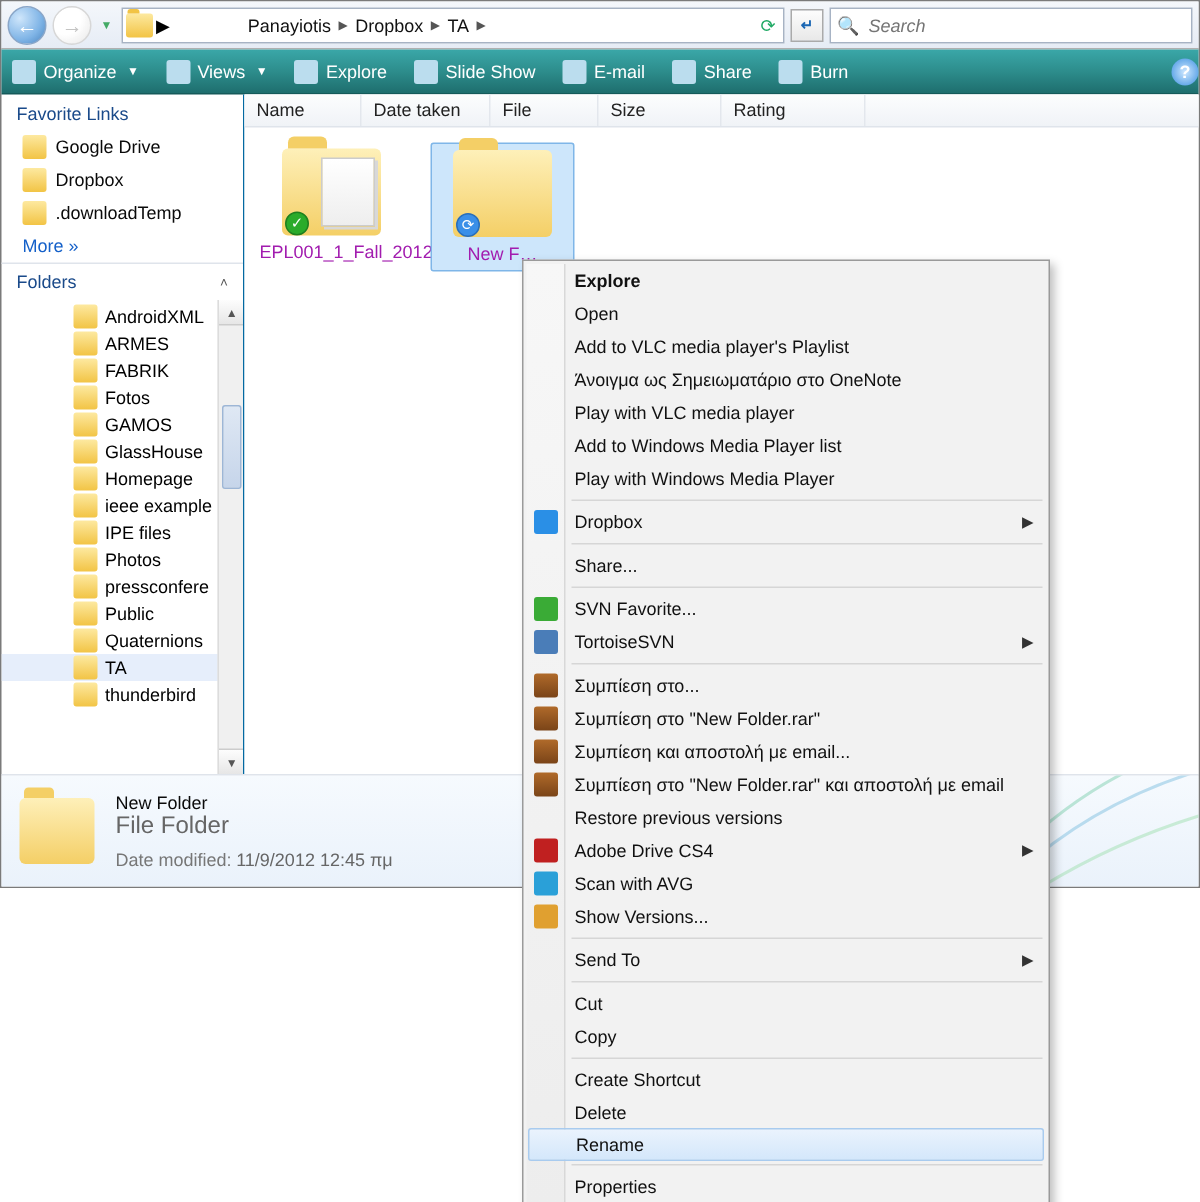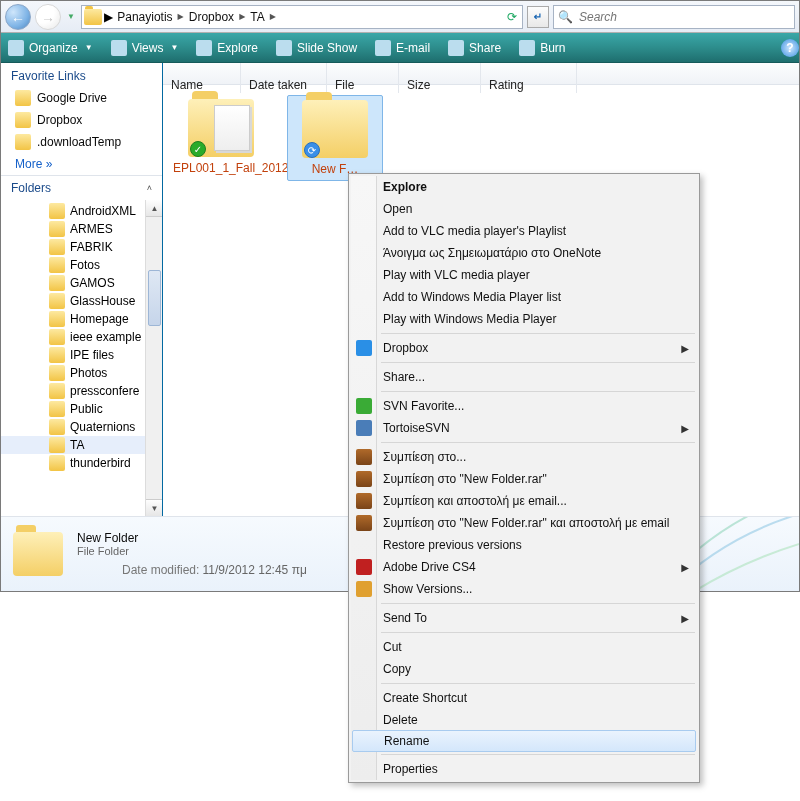--- a/index.html
+++ b/index.html
@@ -64,43 +64,43 @@
   .tree-row { display:flex; align-items:center; gap:5px; padding:1px 4px 1px 48px; cursor:pointer; white-space:nowrap; overflow:hidden;}
   .tree-row.sel { background:#e6eefb;}
   .tree-scroll { position:absolute; right:0; top:0; width:17px; height:100%; background:#f0f0f0; border-left:1px solid #dcdcdc;}
   .tree-scroll .thumb{position:absolute;left:2px;top:70px;width:13px;height:56px;background:linear-gradient(#dfe8f4,#c6d5ea);border:1px solid #9db6d6;border-radius:2px;}
   .tree-scroll .arr{position:absolute;left:0;width:17px;height:17px;display:flex;align-items:center;justify-content:center;font-size:8px;color:#555;background:linear-gradient(#fdfdfd,#e6e6e6);}
   .tree-scroll .up{top:0;border-bottom:1px solid #ccc;}
   .tree-scroll .dn{bottom:0;border-top:1px solid #ccc;}
 
   .mainpane { flex:1; display:flex; flex-direction:column; background:#fff;}
   .col-hdr { height:22px; display:flex; background:linear-gradient(#fcfdfe,#f0f3f7); border-bottom:1px solid #dfe4eb;}
-  .col { padding:15px 8px; border-right:1px solid #e3e7ed; color:#222;}
+  .col { padding:3px 8px; border-right:1px solid #e3e7ed; color:#222;}
   .icons-area { flex:1; padding:10px; display:flex; align-items:flex-start; gap:18px;}
   .file-item { width:96px; display:flex; flex-direction:column; align-items:center; gap:4px; padding:4px; cursor:pointer; position:relative;}
   .file-item.selected { background:#cde6fb; border:1px solid #7fb6e8; border-radius:2px;}
   .big-folder { width:66px; height:58px; background:linear-gradient(#fef0b9,#f4cf66); border-radius:4px; position:relative;}
   .big-folder::before{content:"";position:absolute;top:-8px;left:4px;width:26px;height:8px;background:#f4cf66;border-radius:4px 4px 0 0;}
   .big-folder.pdf::after{content:"";position:absolute;right:4px;top:6px;width:34px;height:44px;background:linear-gradient(#fff,#eee);border:1px solid #ccc;box-shadow:2px 2px 0 #d8d8d8;}
   .sync-badge { position:absolute; left:2px; bottom:0; width:16px;height:16px;border-radius:50%;background:#2aab2a;border:1px solid #1f7f1f; color:#fff; font-size:10px; display:flex;align-items:center;justify-content:center;}
   .sync-badge.blue{background:#3a8fe8;border-color:#2a6fba;}
-  .file-label { text-align:left; color:#c2410c; max-width:96px; }
+  .file-label { text-align:left; color:#a21caf; max-width:96px; }
 
   .detailsbar {
     height: 75px;
     border-top:1px solid #dfe4eb;
     background: linear-gradient(#f6fafe, #eaf2fb);
     display:flex; align-items:center; padding:6px 12px; gap:14px;
     position:relative; overflow:hidden;
   }
   .detailsbar .thumb-folder { width:50px;height:44px;background:linear-gradient(#fef0b9,#f4cf66);border-radius:4px;position:relative;}
   .detailsbar .thumb-folder::before{content:"";position:absolute;top:-7px;left:3px;width:20px;height:7px;background:#f4cf66;border-radius:3px 3px 0 0;}
   .meta .title { color:#0a0a0a; }
-  .meta .type { color:#666; font-size:11px;}
-  .meta .date { color:#666; font-size:11px; margin-top:6px;margin-left:45px;}
+  .meta .type { color:#666; font-size:16px;}
+  .meta .date { color:#666; font-size:11px; margin-top:6px;}
   .meta .date .lbl{color:#777;}
   .swoosh{position:absolute;right:-10px;bottom:-10px;width:160px;height:120px;pointer-events:none;}
 
   
   .ctx {
     position:absolute; left:348px; top:173px; width:352px;
     background:#f2f2f2; border:1px solid #9a9a9a; box-shadow:3px 3px 6px rgba(0,0,0,.25);
     padding:2px;
   }
   .ctx-inner { background:#f2f2f2; }
@@ -125,21 +125,21 @@
 
 <div class="window">
 
   <div class="addrbar">
     <div class="navbtn">←</div>
     <div class="navbtn fwd">→</div>
     <div class="nav-chevron">▼</div>
     <div class="path-box">
       <div class="folder-mini"></div>
       <span class="sep">▶</span>
-      <div id="crumbs" style="display:flex;align-items:flex-end;">
+      <div id="crumbs" style="display:flex;align-items:flex-end;margin-left:48px;">
           <div class="path-seg">
             <span>Panayiotis</span>
             <span class="sep">▶</span>
           </div>
           <div class="path-seg">
             <span>Dropbox</span>
             <span class="sep">▶</span>
           </div>
           <div class="path-seg">
             <span>TA</span>
@@ -388,20 +388,24 @@
       </div>
       <div class="ctx-item">
         <span>Restore previous versions</span>
       </div>
       <div class="ctx-item">
         <div class="ctx-ico ico-adobe"></div>
         <span>Adobe Drive CS4</span>
         <span class="arrow">▶</span>
       </div>
       <div class="ctx-item">
+        <div class="ctx-ico ico-avg"></div>
+        <span>Scan with AVG</span>
+      </div>
+      <div class="ctx-item">
         <div class="ctx-ico ico-shver"></div>
         <span>Show Versions...</span>
       </div>
       <div class="ctx-sep"></div>
       <div class="ctx-item">
         <span>Send To</span>
         <span class="arrow">▶</span>
       </div>
       <div class="ctx-sep"></div>
       <div class="ctx-item">

